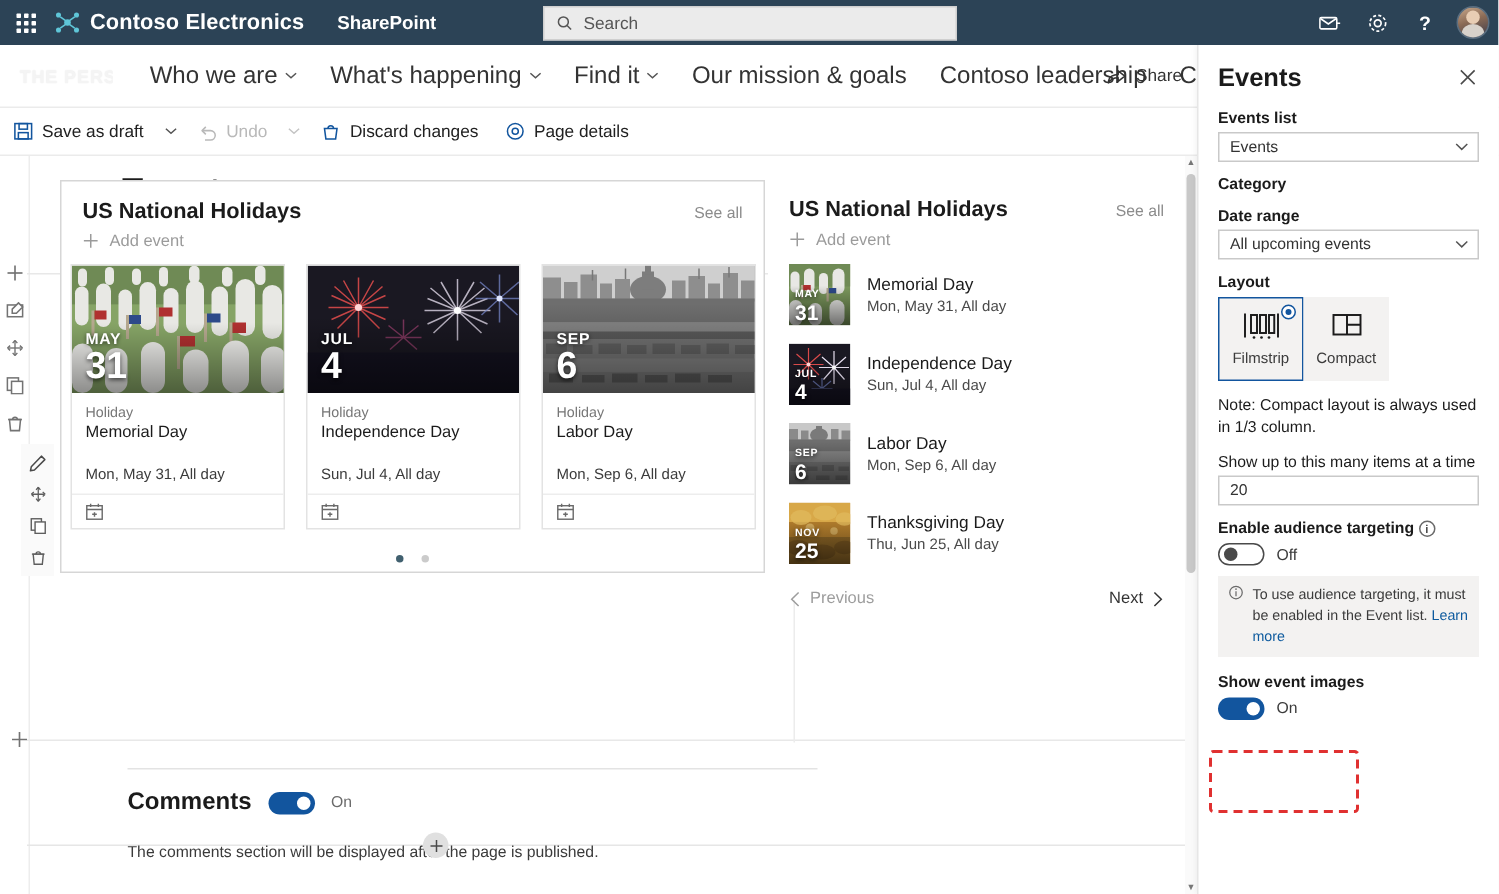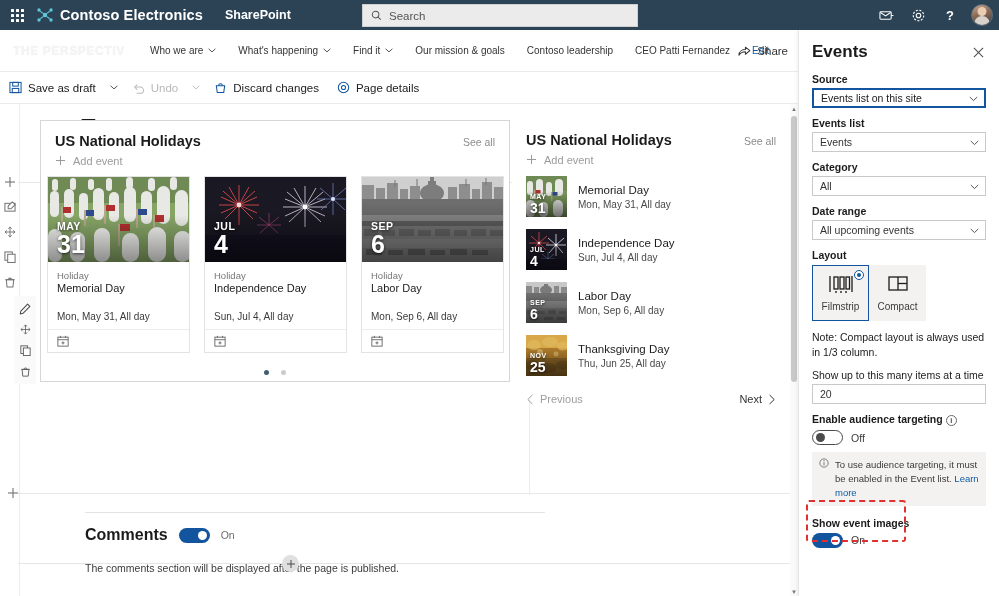--- a/index.html
+++ b/index.html
@@ -53,21 +53,21 @@
     z-index: 20;
   }
   .site-title {
     margin-left: 13px; width: 112px; font-size: 12px; font-weight: 600;
     color: #f4f4f4; letter-spacing: .6px; white-space: nowrap; overflow: hidden;
     text-shadow: 0 0 1px #e9e9e9;
   }
   .navlinks { display: flex; align-items: center; gap: 0; margin-left: 14px; }
   .navlink {
     display: flex; align-items: center; gap: 5px; padding: 0 11px; height: 42px;
-    font-size: 10px; color: #333; cursor: pointer; white-space: nowrap;
+    font-size: 16px; color: #333; cursor: pointer; white-space: nowrap;
   }
   .navlink.edit { color: #0d5a9e; }
   .share-btn {
     position: absolute; right: 211px; display: flex; align-items: center; gap: 6px;
     font-size: 11.5px; color: #333; cursor: pointer;
   }
 
   
   .cmdbar {
     position: absolute; top: 72px; left: 0; width: 999px; height: 32px;
@@ -958,54 +958,35 @@
     <div class="pane-head">
       <div class="pane-title">Events</div>
       <div class="pane-close">
         <svg width="11" height="11" viewBox="0 0 12 12">
             <line x1="1" y1="1" x2="11" y2="11" stroke="currentColor" stroke-width="1.1"></line>
             <line x1="11" y1="1" x2="1" y2="11" stroke="currentColor" stroke-width="1.1"></line>
           </svg>
       </div>
     </div>
 
-    <div class="fld">
-      <div class="fld-label">Source</div>
-      <div class="dd focus">
-        <span>Events list on this site</span>
-        <span class="chev">
-          <svg width="9" height="6" viewBox="0 0 9 6">
-              <path d="M.8 1 L4.5 4.6 L8.2 1" fill="none" stroke="currentColor" stroke-width="1"></path>
-            </svg>
-        </span>
-      </div>
-    </div>
 
     <div class="fld">
       <div class="fld-label">Events list</div>
       <div class="dd">
         <span>Events</span>
         <span class="chev">
           <svg width="9" height="6" viewBox="0 0 9 6">
               <path d="M.8 1 L4.5 4.6 L8.2 1" fill="none" stroke="currentColor" stroke-width="1"></path>
             </svg>
         </span>
       </div>
     </div>
 
     <div class="fld">
       <div class="fld-label">Category</div>
-      <div class="dd">
-        <span>All</span>
-        <span class="chev">
-          <svg width="9" height="6" viewBox="0 0 9 6">
-              <path d="M.8 1 L4.5 4.6 L8.2 1" fill="none" stroke="currentColor" stroke-width="1"></path>
-            </svg>
-        </span>
-      </div>
     </div>
 
     <div class="fld">
       <div class="fld-label">Date range</div>
       <div class="dd">
         <span>All upcoming events</span>
         <span class="chev">
           <svg width="9" height="6" viewBox="0 0 9 6">
               <path d="M.8 1 L4.5 4.6 L8.2 1" fill="none" stroke="currentColor" stroke-width="1"></path>
             </svg>

